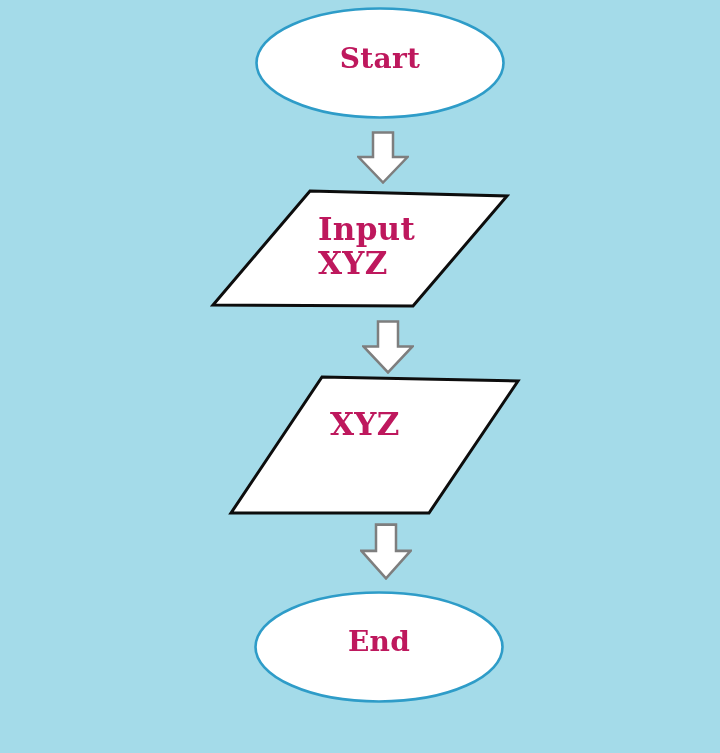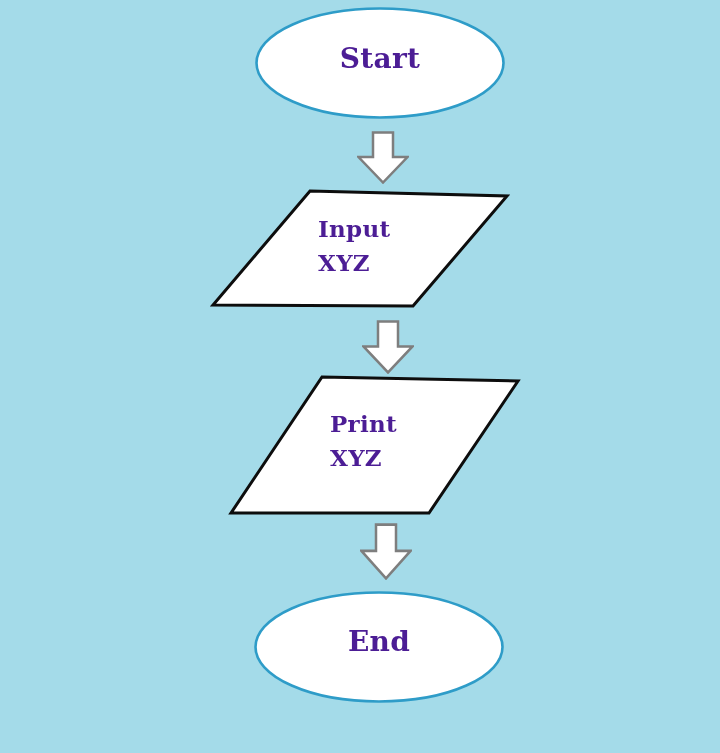--- a/index.html
+++ b/index.html
@@ -7,33 +7,33 @@
     position: relative;
     width: 720px;
     height: 753px;
     background: #A4DBE9;
     overflow: hidden;
     font-family: "DejaVu Serif", "Liberation Serif", serif;
   }
   .shape { position: absolute; display: block; }
   .node-label {
     position: absolute;
-    color: #4c1d95;
+    color: #be185d;
     font-weight: bold;
     letter-spacing: 0.3px;
     white-space: nowrap;
   }
   .terminator-label {
     display: flex;
     align-items: center;
     justify-content: center;
     font-size: 28px;
   }
   .io-label {
-    font-size: 23px;
+    font-size: 31px;
     line-height: 34px;
     text-align: left;
   }
   
   #start-shape   { left: 254px; top: 6px;   width: 252px; height: 114px; }
   #start-label   { left: 254px; top: 6px;   width: 252px; height: 114px; padding-bottom: 10px; box-sizing: border-box; }
   #arrow-1       { left: 357px; top: 131px; width: 52px;  height: 53px; }
   #input-shape   { left: 207px; top: 188px; width: 307px; height: 122px; }
   #input-label   { left: 318px; top: 212px; }
   #arrow-2       { left: 362px; top: 320px; width: 52px;  height: 54px; }
@@ -66,21 +66,20 @@
   </div>
 
   <svg id="arrow-2" class="shape" viewBox="0 0 52 53" preserveAspectRatio="none">
     <polygon points="16,1.5 36,1.5 36,26 50.5,26 26,51.5 1.5,26 16,26" fill="#FFFFFF" stroke-width="2.5" stroke-linejoin="miter" stroke="#7E7E7E"></polygon>
   </svg>
 
   <svg id="print-shape" class="shape" viewBox="0 0 294 143">
     <polygon points="94,3 290,7 201,139 3,139" fill="#FFFFFF" stroke-width="3" stroke-linejoin="miter" stroke="#0D0D0D"></polygon>
   </svg>
   <div id="print-label" class="node-label io-label">
-    <div>Print</div>
     <div>XYZ</div>
   </div>
 
   <svg id="arrow-3" class="shape" viewBox="0 0 52 53" preserveAspectRatio="none">
     <polygon points="16,1.5 36,1.5 36,26 50.5,26 26,51.5 1.5,26 16,26" fill="#FFFFFF" stroke-width="2.5" stroke-linejoin="miter" stroke="#7E7E7E"></polygon>
   </svg>
 
   <svg id="end-shape" class="shape" viewBox="0 0 252 114">
     <ellipse cx="126" cy="57" rx="123.5" ry="54.5" fill="#FFFFFF" stroke-width="2.6" stroke="#2E9CC8"></ellipse>
   </svg>

